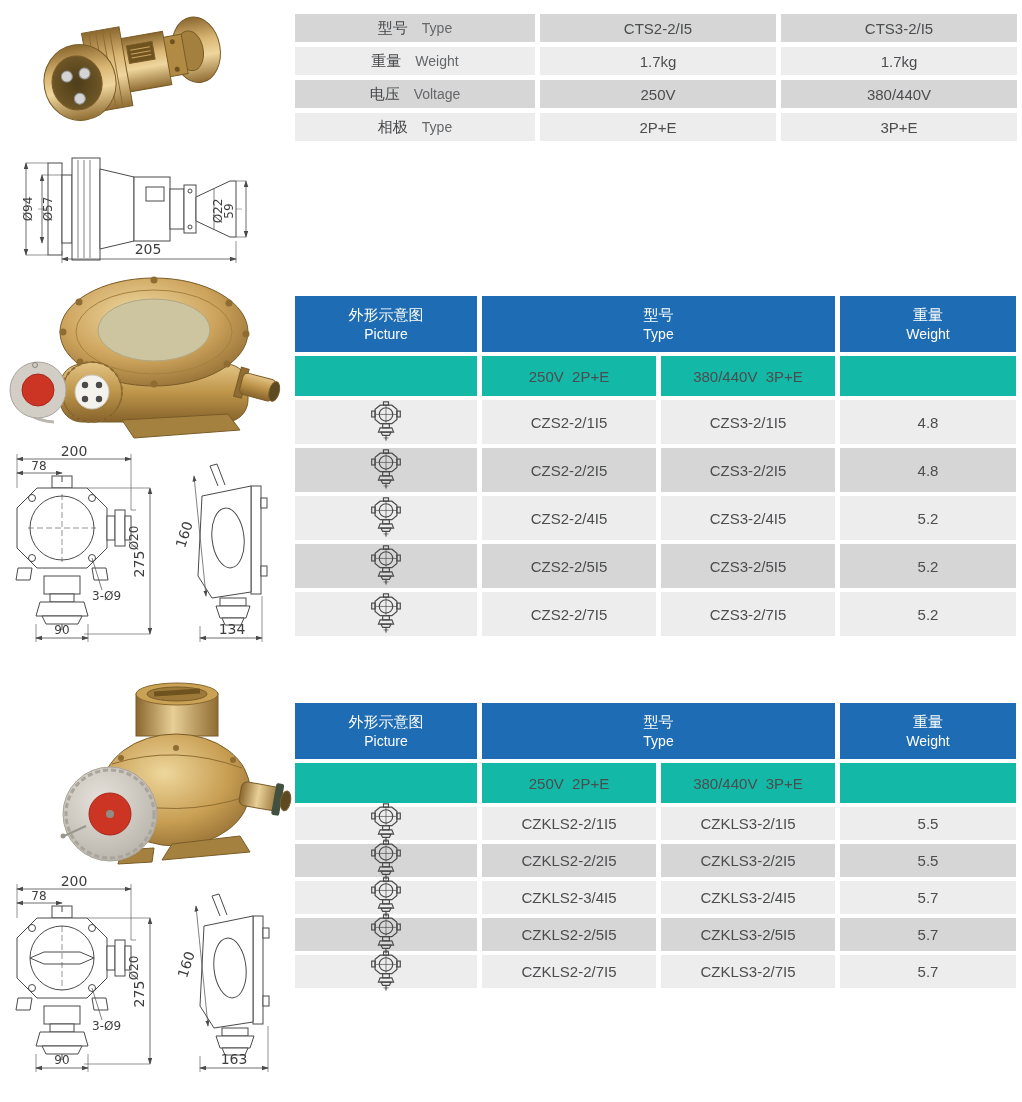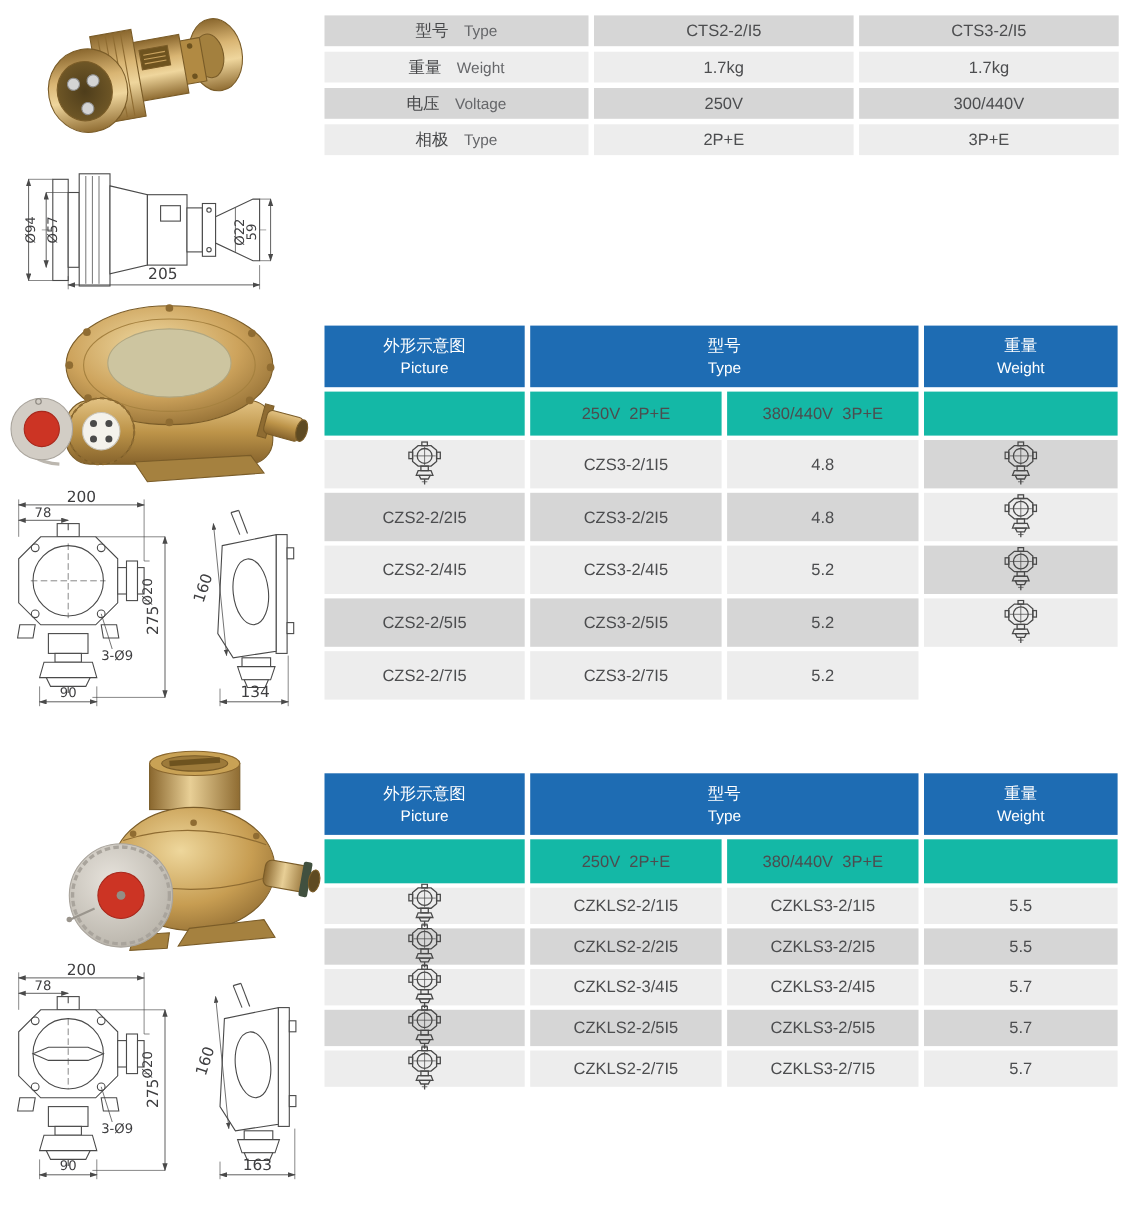--- a/index.html
+++ b/index.html
@@ -161,21 +161,21 @@
       </div>
     <div class="cell row-light">1.7kg</div>
     <div class="cell row-light">1.7kg</div>
     <div class="cell row-dark">
         <span class="lblpair">
           <span class="cn">电压</span>
           <span class="en">Voltage</span>
         </span>
       </div>
     <div class="cell row-dark">250V</div>
-    <div class="cell row-dark">300/440V</div>
+    <div class="cell row-dark">380/440V</div>
     <div class="cell row-light">
         <span class="lblpair">
           <span class="cn">相极</span>
           <span class="en">Type</span>
         </span>
       </div>
     <div class="cell row-light">2P+E</div>
     <div class="cell row-light">3P+E</div>
   </div>
 
@@ -310,20 +310,21 @@
     <div class="sub"></div>
     <div class="sub">250V  2P+E</div>
     <div class="sub">380/440V  3P+E</div>
     <div class="sub"></div>
 
     <div class="bodycell row-light">
         <svg class="rowicon" viewBox="0 0 36 50">
           <use href="#sock-icon"></use>
         </svg>
       </div>
+    <div class="bodycell row-light">CZS2-2/1I5</div>
     <div class="bodycell row-light">CZS3-2/1I5</div>
     <div class="bodycell row-light">4.8</div>
 
     <div class="bodycell row-dark">
         <svg class="rowicon" viewBox="0 0 36 50">
           <use href="#sock-icon"></use>
         </svg>
       </div>
     <div class="bodycell row-dark">CZS2-2/2I5</div>
     <div class="bodycell row-dark">CZS3-2/2I5</div>

